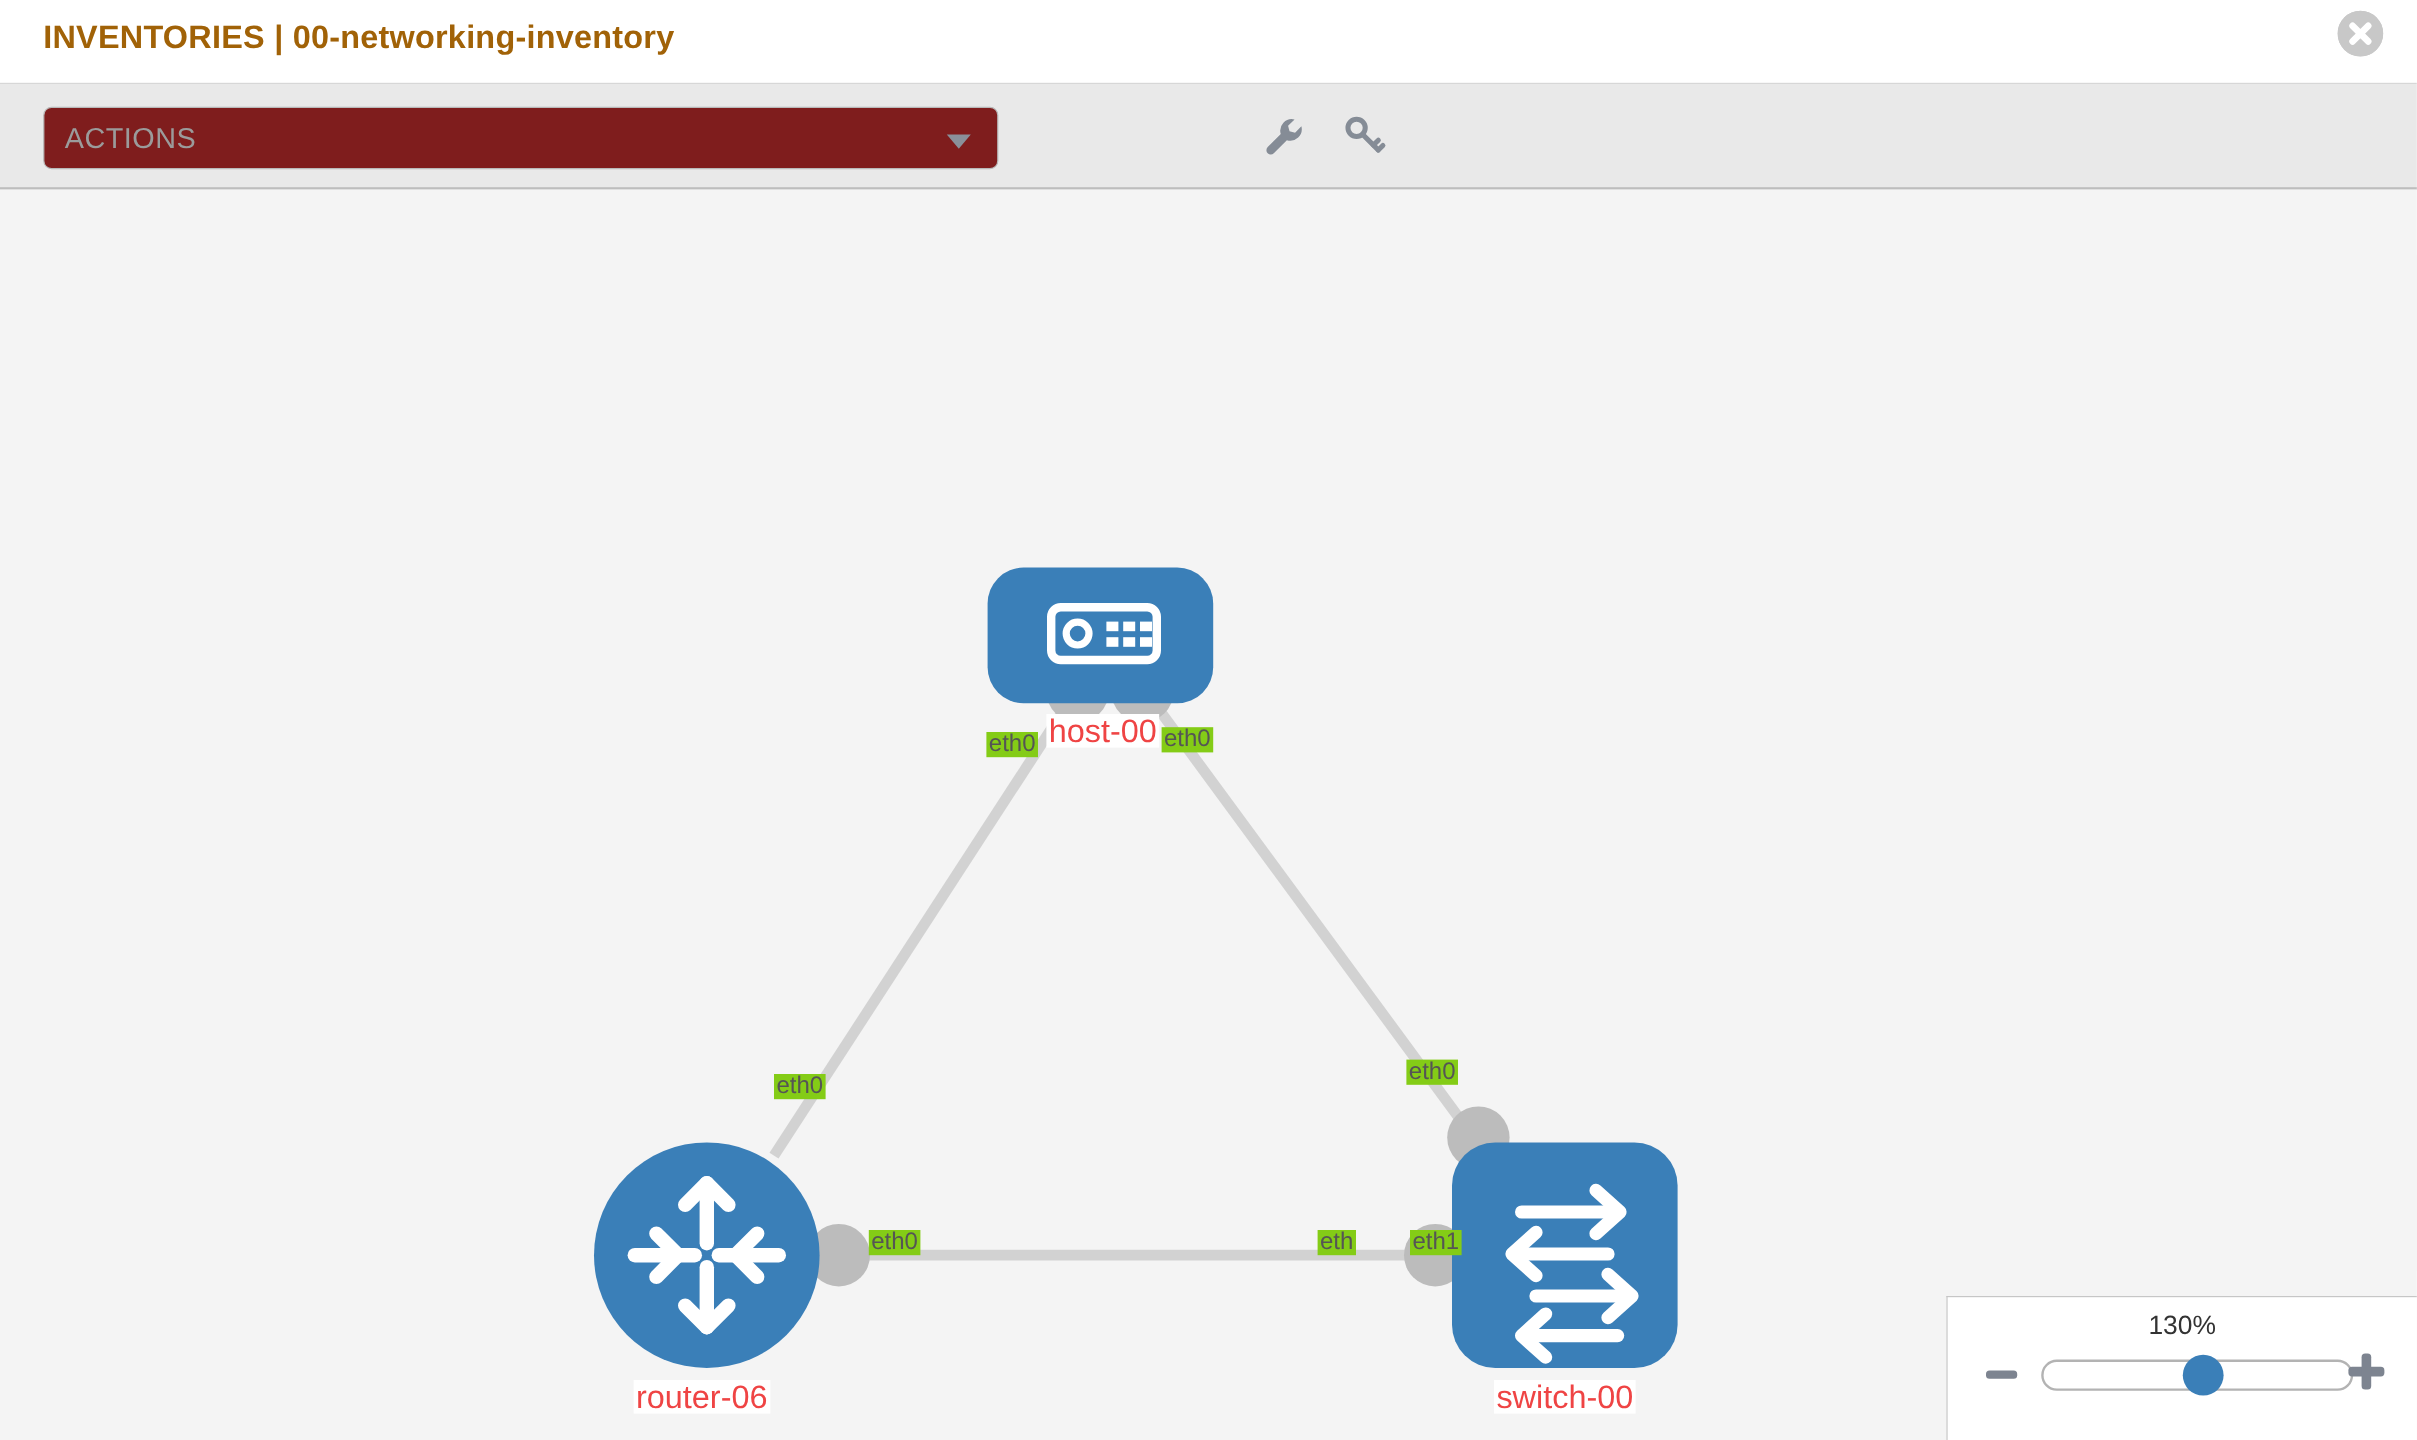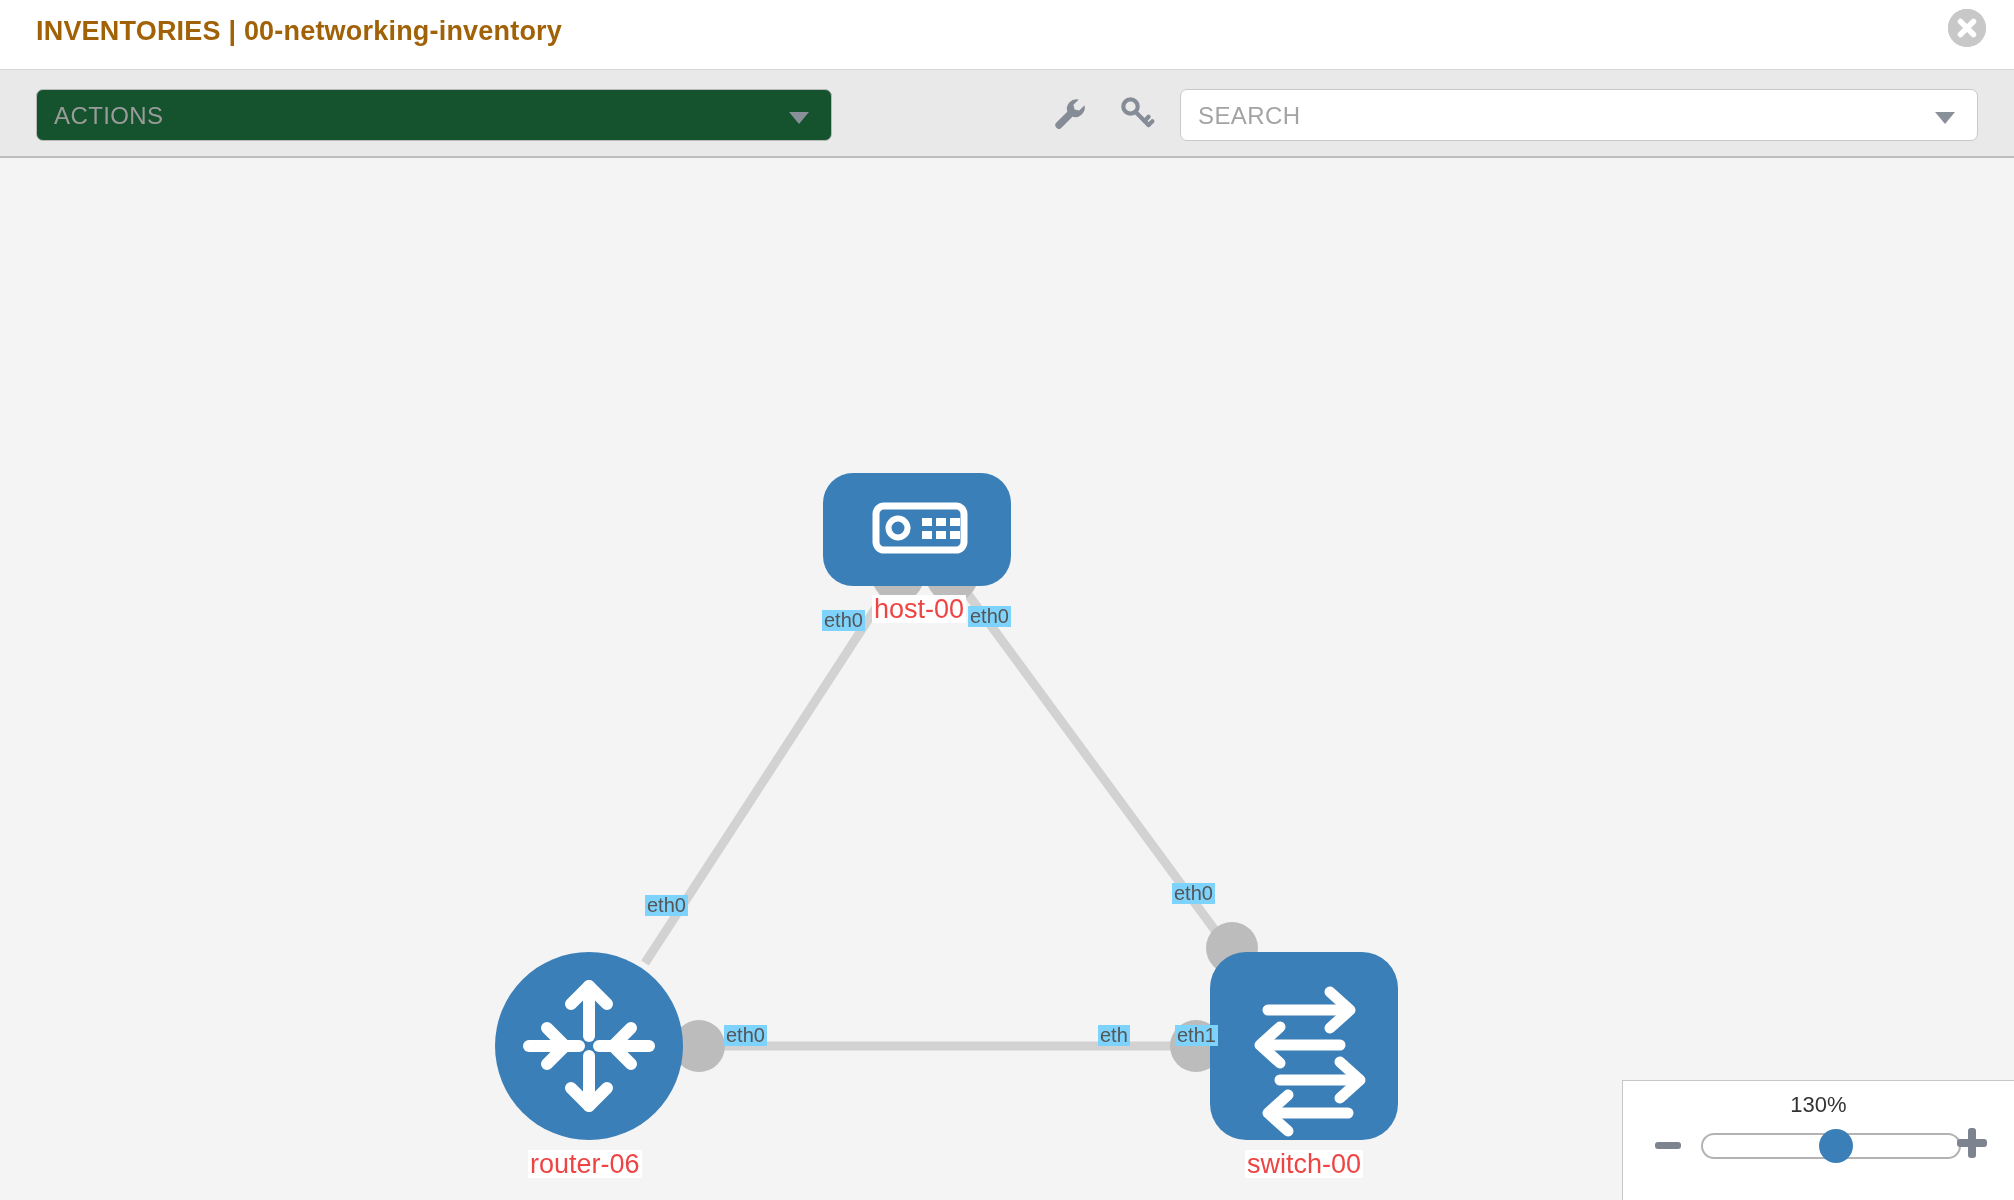--- a/index.html
+++ b/index.html
@@ -58,21 +58,21 @@
     background: #e9e9e9;
     border-bottom: 2px solid #bdbdbd;
     box-sizing: border-box;
   }
   #actions-select {
     position: absolute;
     left: 36px;
     top: 19px;
     width: 796px;
     height: 52px;
-    background: #14532d;
+    background: #7f1d1d;
     border: 1px solid #b9b9b9;
     border-radius: 7px;
     box-sizing: border-box;
     cursor: pointer;
   }
   #actions-select-label {
     position: absolute;
     left: 17px;
     top: 12px;
     font-size: 24px;
@@ -147,21 +147,21 @@
     color: #ef4444;
     background: #ffffff;
     white-space: nowrap;
     padding: 0 2px;
     line-height: 1.05;
   }
   .iface-label {
     position: absolute;
     font-size: 20px;
     color: #555555;
-    background: #7dd3fc;
+    background: #84cc16;
     white-space: nowrap;
     padding: 0 2px;
     line-height: 1.05;
   }
 
   
   #zoom-control {
     position: absolute;
     left: 1622px;
     top: 1080px;
@@ -240,24 +240,20 @@
     </svg>
   </button>
 </div>
 
 <div id="toolbar">
   <div id="actions-select">
     <span id="actions-select-label">ACTIONS</span>
     <span class="caret-down"></span>
   </div>
 
-  <div id="search-field">
-    <span id="search-input-text">SEARCH</span>
-    <span class="caret-down"></span>
-  </div>
 </div>
 
 <button id="wrench-icon-button">
   <svg width="42" height="42" viewBox="0 0 42 42">
     <g fill="#858c96">
       <path d="M30.8 7.6a9.6 9.6 0 0 0-11.5 12.1L8.4 30.6a3.6 3.6 0 0 0 0 5.1 3.6 3.6 0 0 0 5.1 0l10.9-10.9A9.6 9.6 0 0 0 36.5 13.3l-5.3 5.3-4.6-1.2-1.2-4.6 5.4-5.2z"></path>
     </g>
   </svg>
 </button>
 

